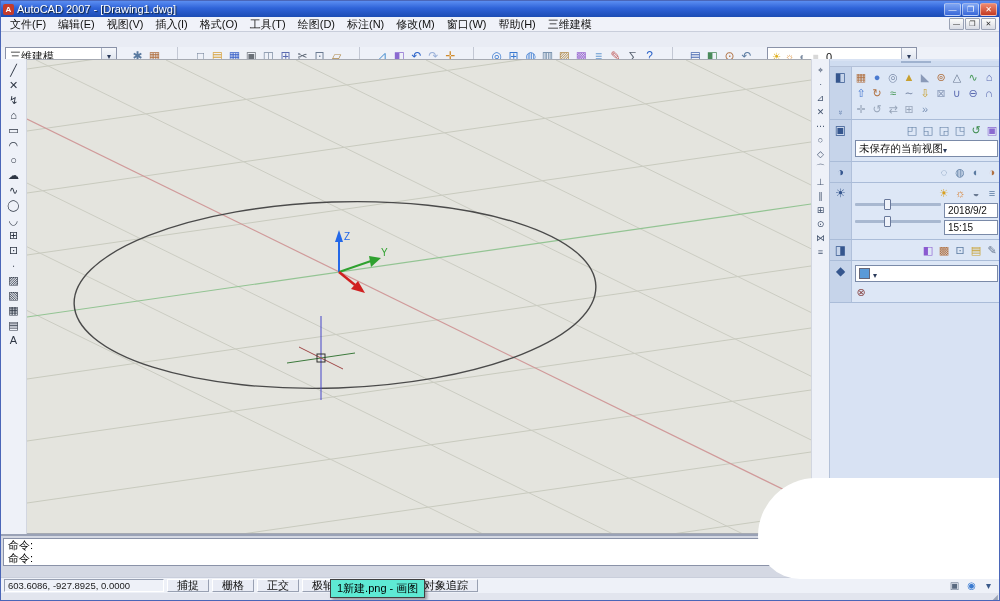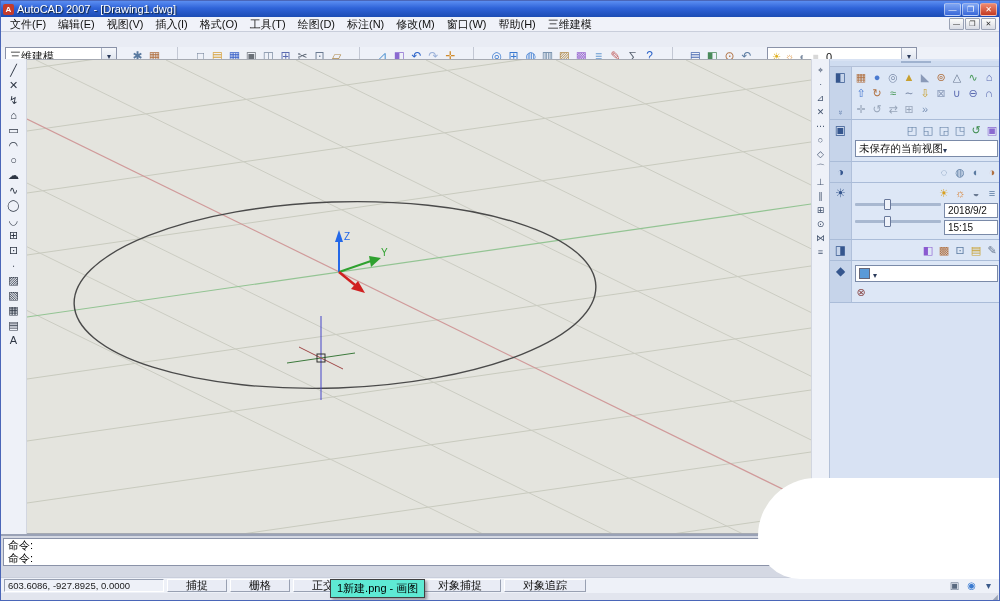--- a/index.html
+++ b/index.html
@@ -83,21 +83,21 @@
   
   .cmdwin{position:absolute;left:0;top:533px;width:100%;height:43px;background:#d4d8e3;border-top:2px solid #9aa2b6;padding:2px}
   .cmdbox{background:#fff;border:1px solid #8a92a8;height:28px;padding:0 4px;overflow:hidden}
   .cmd-line{font-size:11px;line-height:13px;color:#000}
 
   
   .statusbar{position:absolute;left:0;top:576px;width:100%;height:16px;background:#eef1f8;display:flex;
     align-items:center;gap:3px;padding:0 3px;border-top:1px solid #c9cedb}
   .coords{width:160px;height:13px;font-size:9.5px;color:#1a1a1a;background:#eef1f8;
     border:1px solid;border-color:#98a0b2 #fff #fff #98a0b2;display:flex;align-items:center;padding-left:3px;flex:none}
-  .toggle{height:13px;padding:0 18px;font-size:11px;color:#101010;display:flex;align-items:center;
+  .toggle{height:13px;padding:0 9px;font-size:11px;color:#101010;display:flex;align-items:center;
     background:#e9ecf5;border:1px solid;border-color:#fff #98a0b2 #98a0b2 #fff;white-space:nowrap}
   .status-spacer{flex:1}
   .tray{display:flex;align-items:center;gap:2px}
   .tray .ticon{width:15px;height:14px;font-size:10px}
 
   
   .bottomedge{position:absolute;left:0;top:592px;width:100%;height:9px;background:#e2e5ee;display:flex;
     justify-content:flex-end;align-items:center;padding-right:1px}
   .grip{font-size:8px;color:#9aa4b8;line-height:1}
   .grip::after{content:"◢"}

